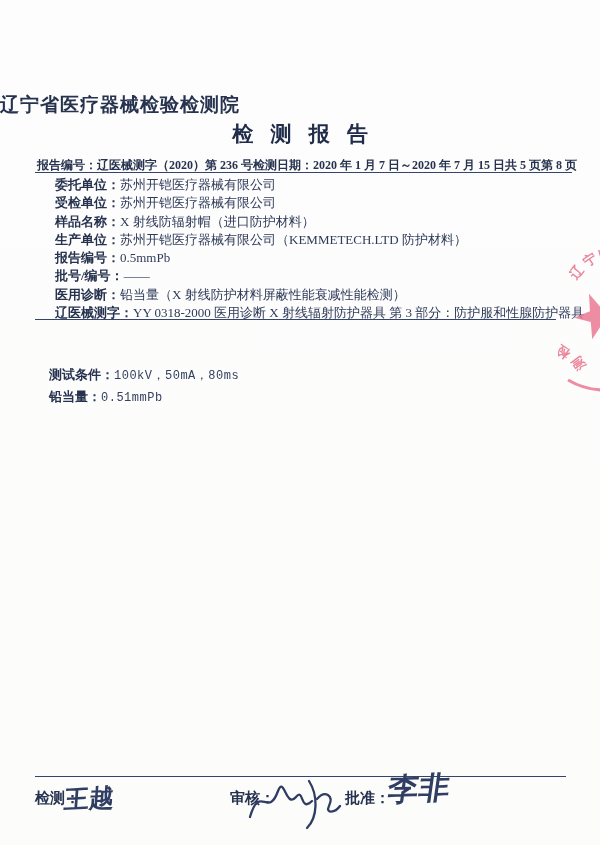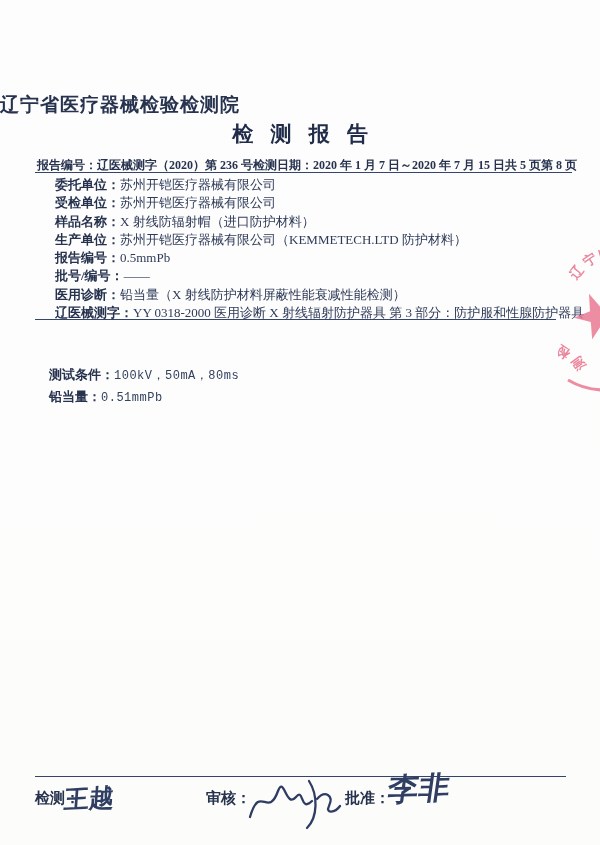--- a/index.html
+++ b/index.html
@@ -45,21 +45,21 @@
     font-size:13px;line-height:19.5px;white-space:nowrap;margin-top:44px;
   }
   .results .label{font-weight:bold;color:#26324e;}
   .results .value{
     font-family:"Liberation Mono","DejaVu Sans Mono",monospace;
     font-size:12px;color:#34425f;letter-spacing:.5px;
   }
 
   .sig-label{position:absolute;top:789px;font-size:15px;font-weight:bold;color:#26324e;}
   .sig-label-test{left:35px;}
-  .sig-label-review{left:206px;}
+  .sig-label-review{left:230px;}
   .sig-label-approve{left:345px;}
 
   .sig-name{
     position:absolute;color:#303e63;font-weight:600;white-space:nowrap;
     font-family:"Liberation Serif","DejaVu Serif",serif;
   }
   .sig-name-test{left:64px;top:782px;font-size:25px;transform:rotate(-3deg) skewX(-7deg);}
   .sig-name-approve{left:388px;top:768px;font-size:31px;transform:rotate(-2deg) skewX(-10deg);}
 
   .sig-scrawl{position:absolute;left:246px;top:773px;}

